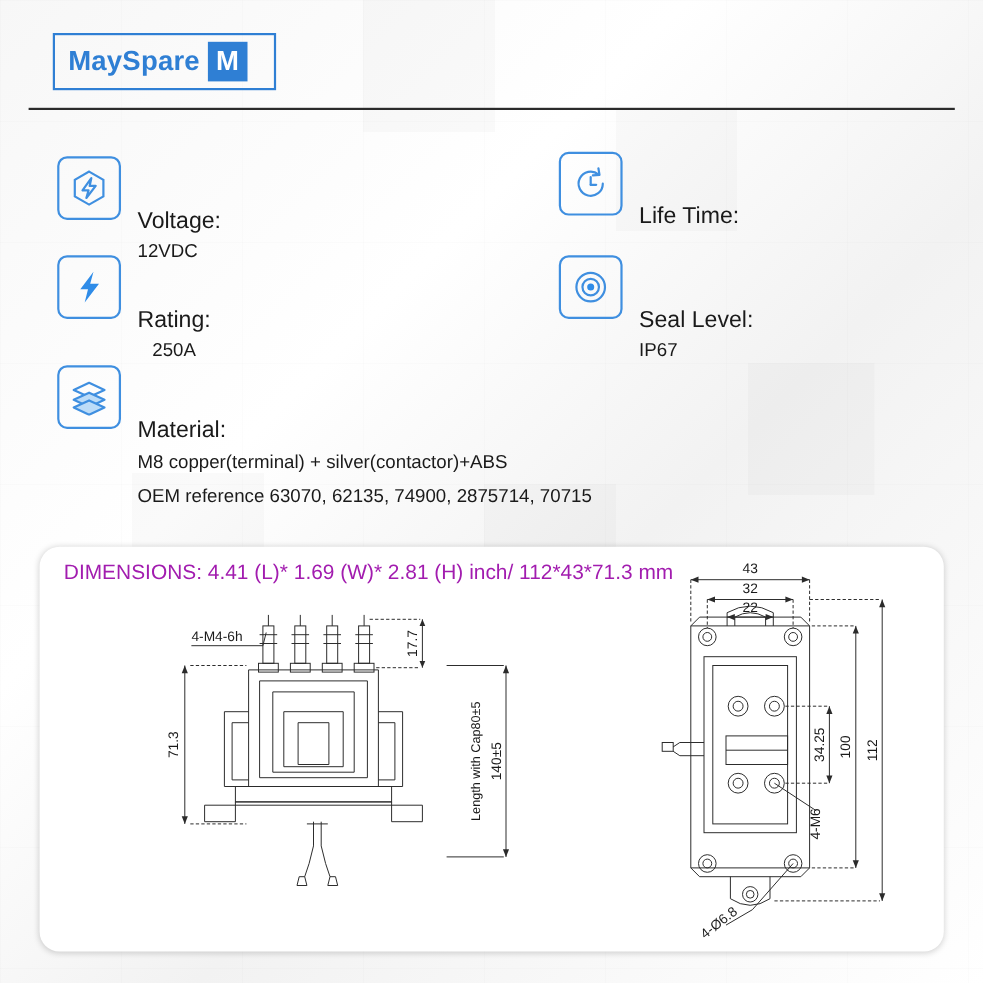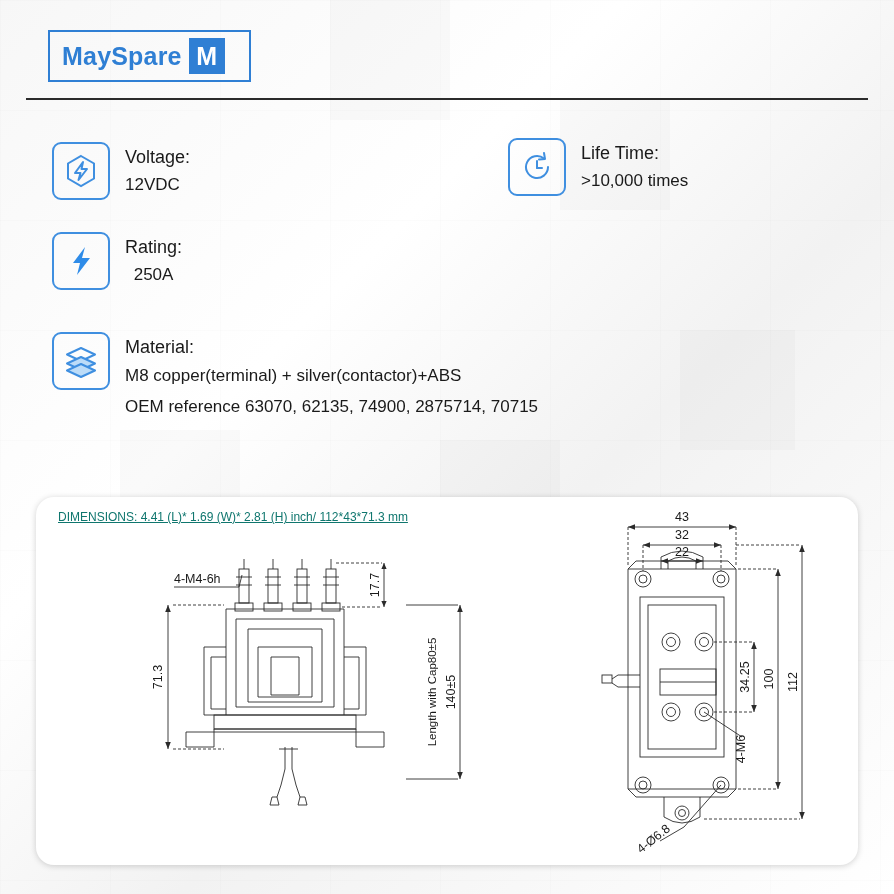--- a/index.html
+++ b/index.html
@@ -99,24 +99,25 @@
     display: flex;
     align-items: center;
     justify-content: center;
     flex: none;
   }
   .spec-body {
     margin-left: 15px;
     padding-top: 2px;
   }
   .spec-label {
-    font-size: 18px;
+    font-size: 21px;
     color: #1a1a1a;
     line-height: 26px;
     white-space: nowrap;
+    margin-top: 44px;
   }
   .spec-value {
     font-size: 17px;
     color: #1a1a1a;
     line-height: 30px;
     white-space: nowrap;
   }
   .spec-value.small-gap { line-height: 31px; }
 
   #spec-voltage   { left: 52px;  top: 22px; }
@@ -134,24 +135,23 @@
     height: 368px;
     background: #ffffff;
     border-radius: 18px;
     box-shadow: 0 1px 6px rgba(0,0,0,0.18);
     box-sizing: border-box;
   }
   .dim-title {
     position: absolute;
     left: 22px;
     top: 13px;
-    font-size: 12px;
-    color: #0f766e;
+    font-size: 19px;
+    color: #a21caf;
     white-space: nowrap;
-    text-decoration: underline;
   }
   .dim-svg {
     position: absolute;
     left: 0; top: 0;
   }
   svg text {
     font-family: "Liberation Sans", sans-serif;
     fill: #1a1a1a;
   }
 </style>
@@ -218,24 +218,36 @@
       <div class="spec-icon">
         <svg width="36" height="36" viewBox="0 0 36 36">
           <path d="M29,18 A11,11 0 1 1 25,9.5" fill="none" stroke="#3f8fe0" stroke-width="2" stroke-linecap="round"></path>
           <polyline points="25,4 26,10 20,10.5" fill="none" stroke="#3f8fe0" stroke-width="2" stroke-linecap="round" stroke-linejoin="round"></polyline>
           <line x1="18" y1="12" x2="18" y2="19" stroke="#3f8fe0" stroke-width="2" stroke-linecap="round"></line>
           <line x1="18" y1="19" x2="23" y2="19" stroke="#3f8fe0" stroke-width="2" stroke-linecap="round"></line>
         </svg>
       </div>
       <div class="spec-body">
         <div class="spec-label">Life Time:</div>
-        <div class="spec-value">&gt;10,000 times</div>
       </div>
     </div>
 
+    <div class="spec" id="spec-seal">
+      <div class="spec-icon">
+        <svg width="36" height="36" viewBox="0 0 36 36">
+          <circle cx="18" cy="18" r="13" fill="none" stroke="#3f8fe0" stroke-width="2"></circle>
+          <circle cx="18" cy="18" r="7.5" fill="none" stroke="#3f8fe0" stroke-width="2"></circle>
+          <circle cx="18" cy="18" r="3.2" fill="#2f8ce8"></circle>
+        </svg>
+      </div>
+      <div class="spec-body">
+        <div class="spec-label">Seal Level:</div>
+        <div class="spec-value">IP67</div>
+      </div>
+    </div>
 
   </div>
 
   <div class="dim-card">
     <div class="dim-title">DIMENSIONS: 4.41 (L)* 1.69 (W)* 2.81 (H) inch/ 112*43*71.3 mm</div>
 
     <svg class="dim-svg" width="822" height="368" viewBox="0 0 822 368">
       <g stroke="#2b2b2b" fill="none" stroke-width="0.9">
 
         <g>

